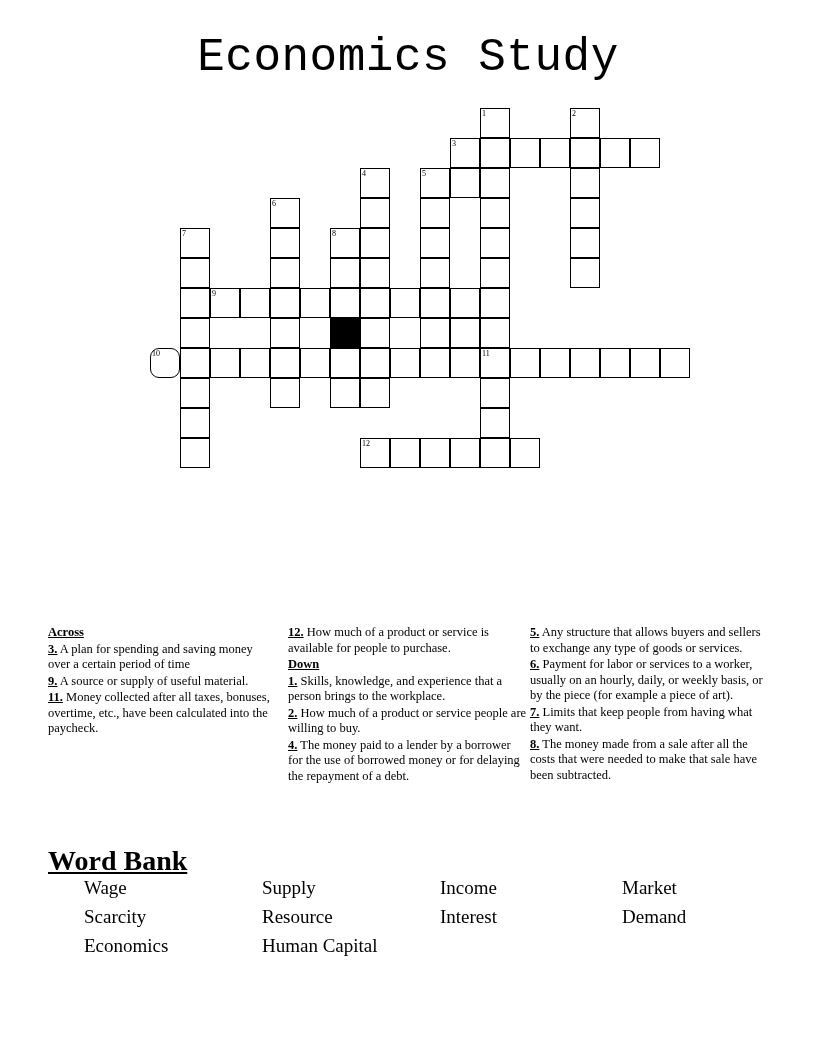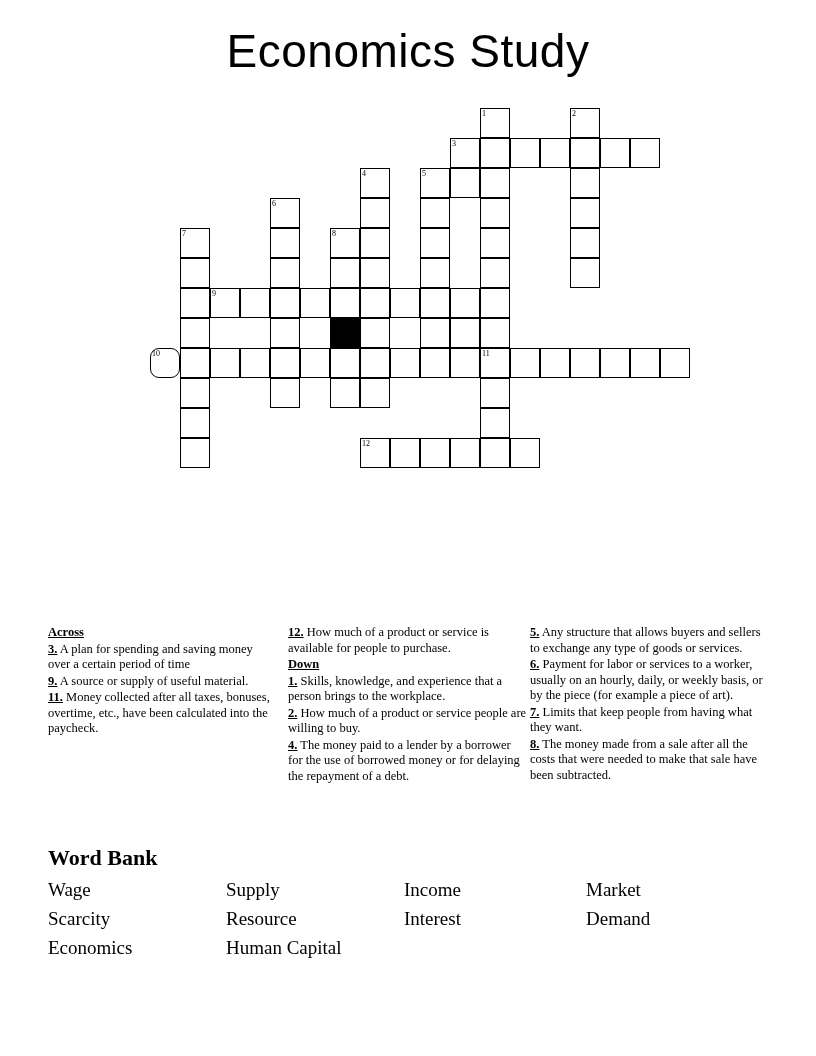--- a/index.html
+++ b/index.html
@@ -15,26 +15,26 @@
     position: relative;
     overflow: hidden;
   }
   .page {
     position: relative;
     width: 816px;
     height: 1056px;
   }
   .title {
     position: absolute;
-    top: 24px;
+    top: 32px;
     left: 0;
     width: 816px;
     text-align: center;
     font-size: 46px;
-    font-family: Liberation Sans, sans-serif;
+    font-family: Liberation Mono, monospace;
     font-weight: normal;
     letter-spacing: 0.5px;
   }
 
   
   #grid {
     position: absolute;
     left: 0;
     top: 100px;
     width: 816px;
@@ -90,28 +90,29 @@
   .clue b { font-weight: bold; text-decoration: underline; }
 
   
   #wordbank {
     position: absolute;
     left: 48px;
     top: 845px;
     width: 720px;
   }
   .wb-title {
-    font-size: 22px;
+    font-size: 28px;
     font-weight: bold;
-    margin-bottom: 8px;
+    text-decoration: underline;
   }
   .wb-grid {
     display: grid;
     grid-template-columns: 178px 178px 182px 182px;
     row-gap: 7px;
+    margin-left: 36px;
   }
   .wb-word {
     font-size: 19px;
     font-family: "Liberation Serif", serif;
   }
 </style>
 </head>
 <body>
 
 <div class="page">

